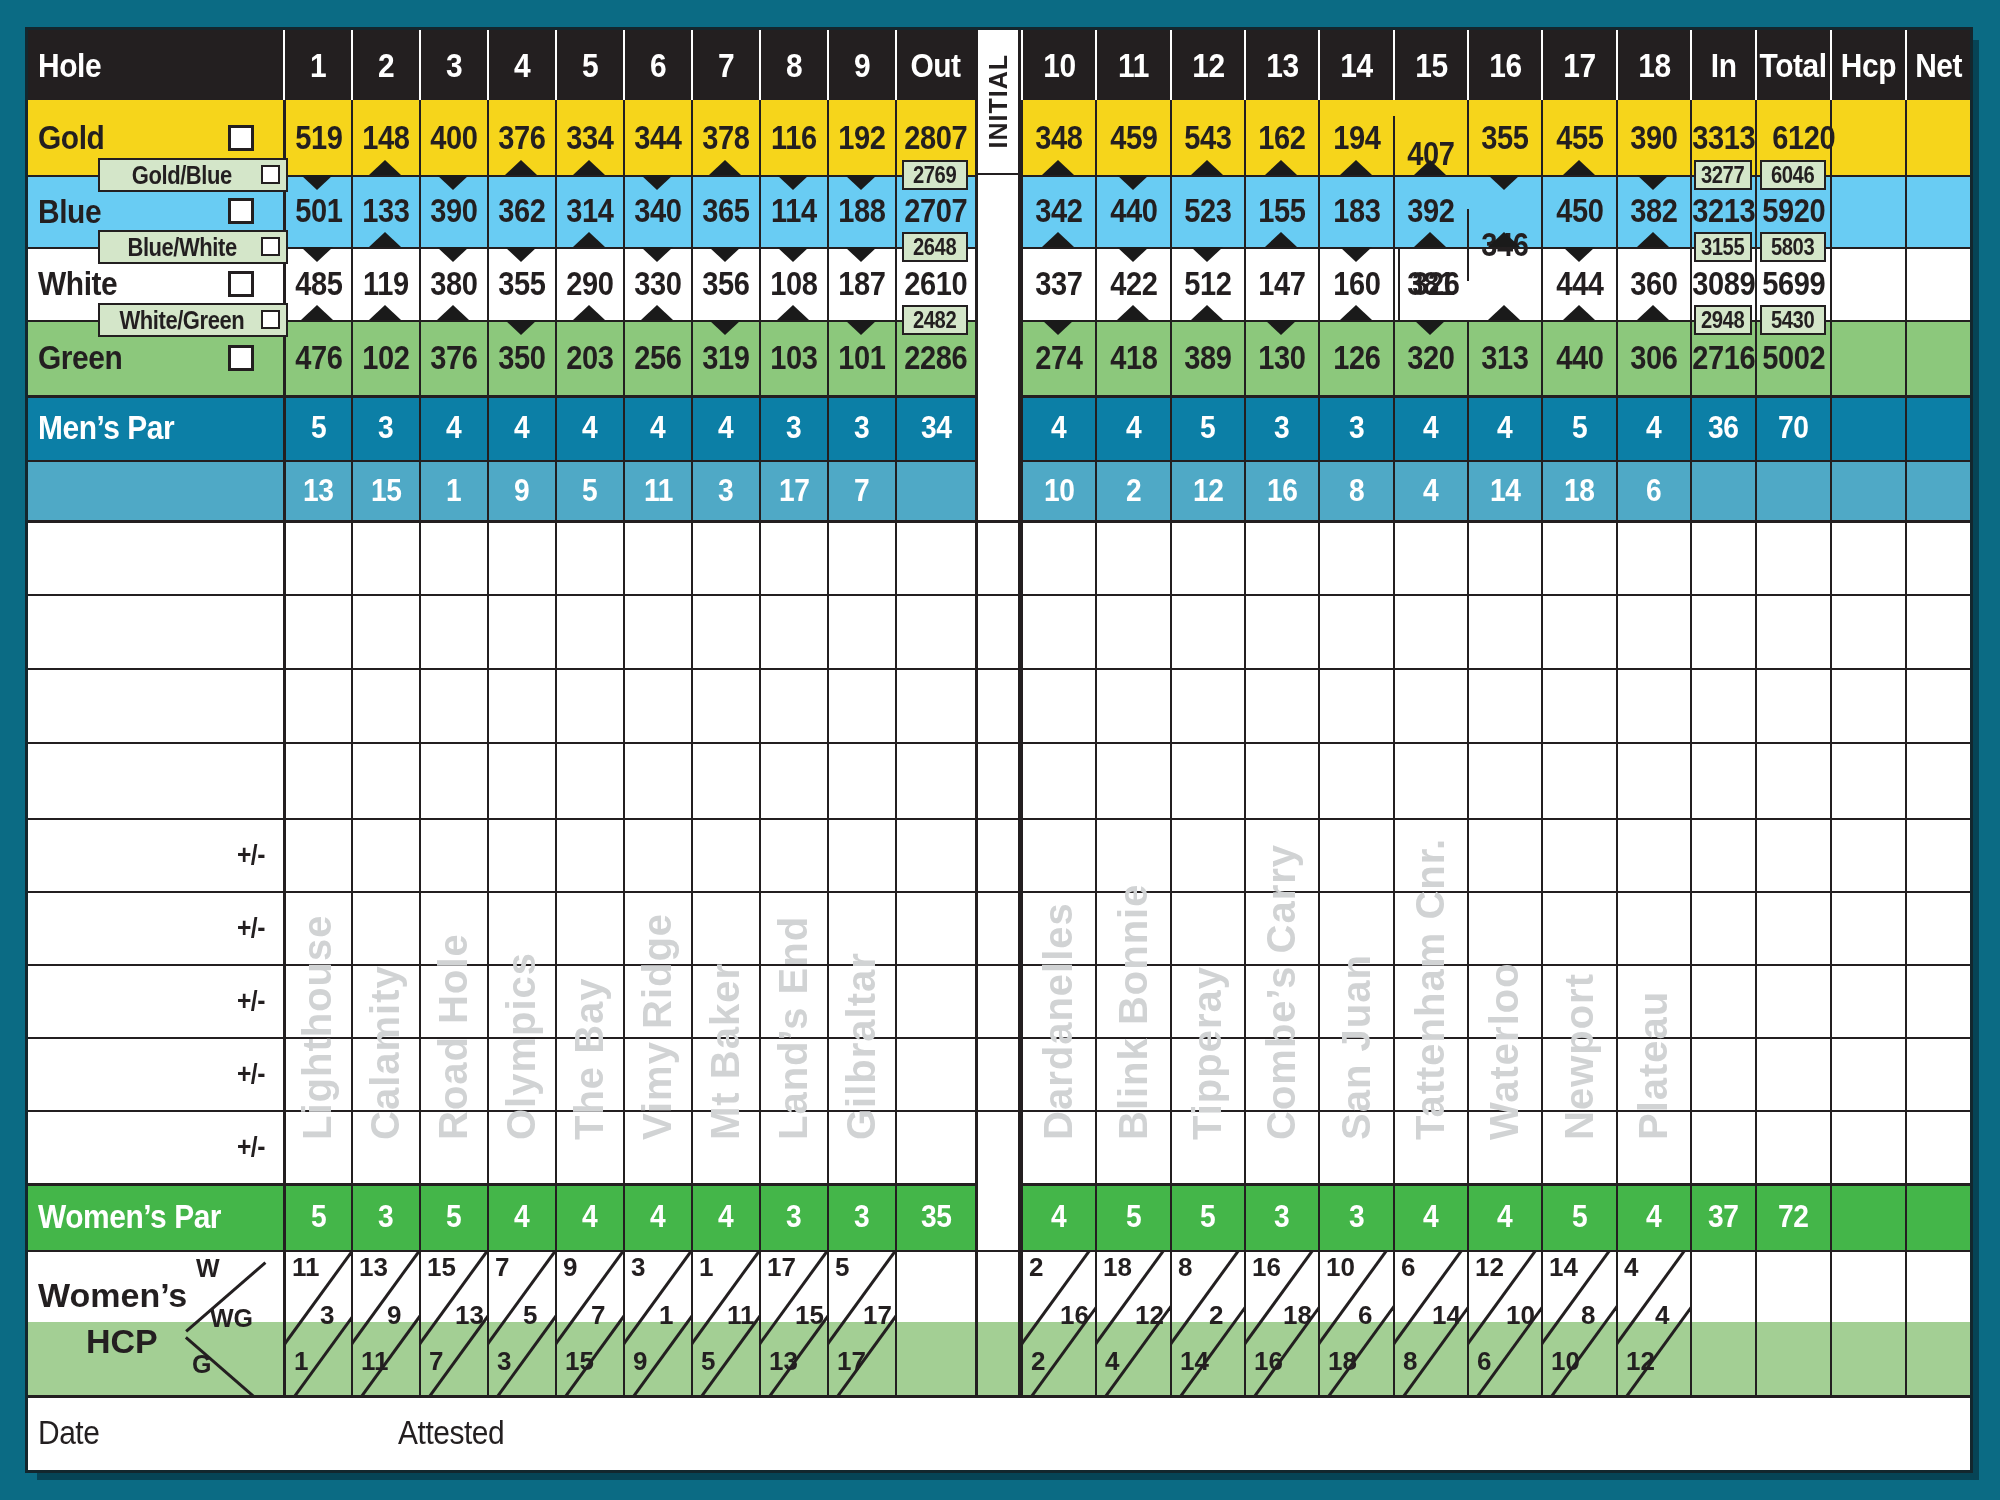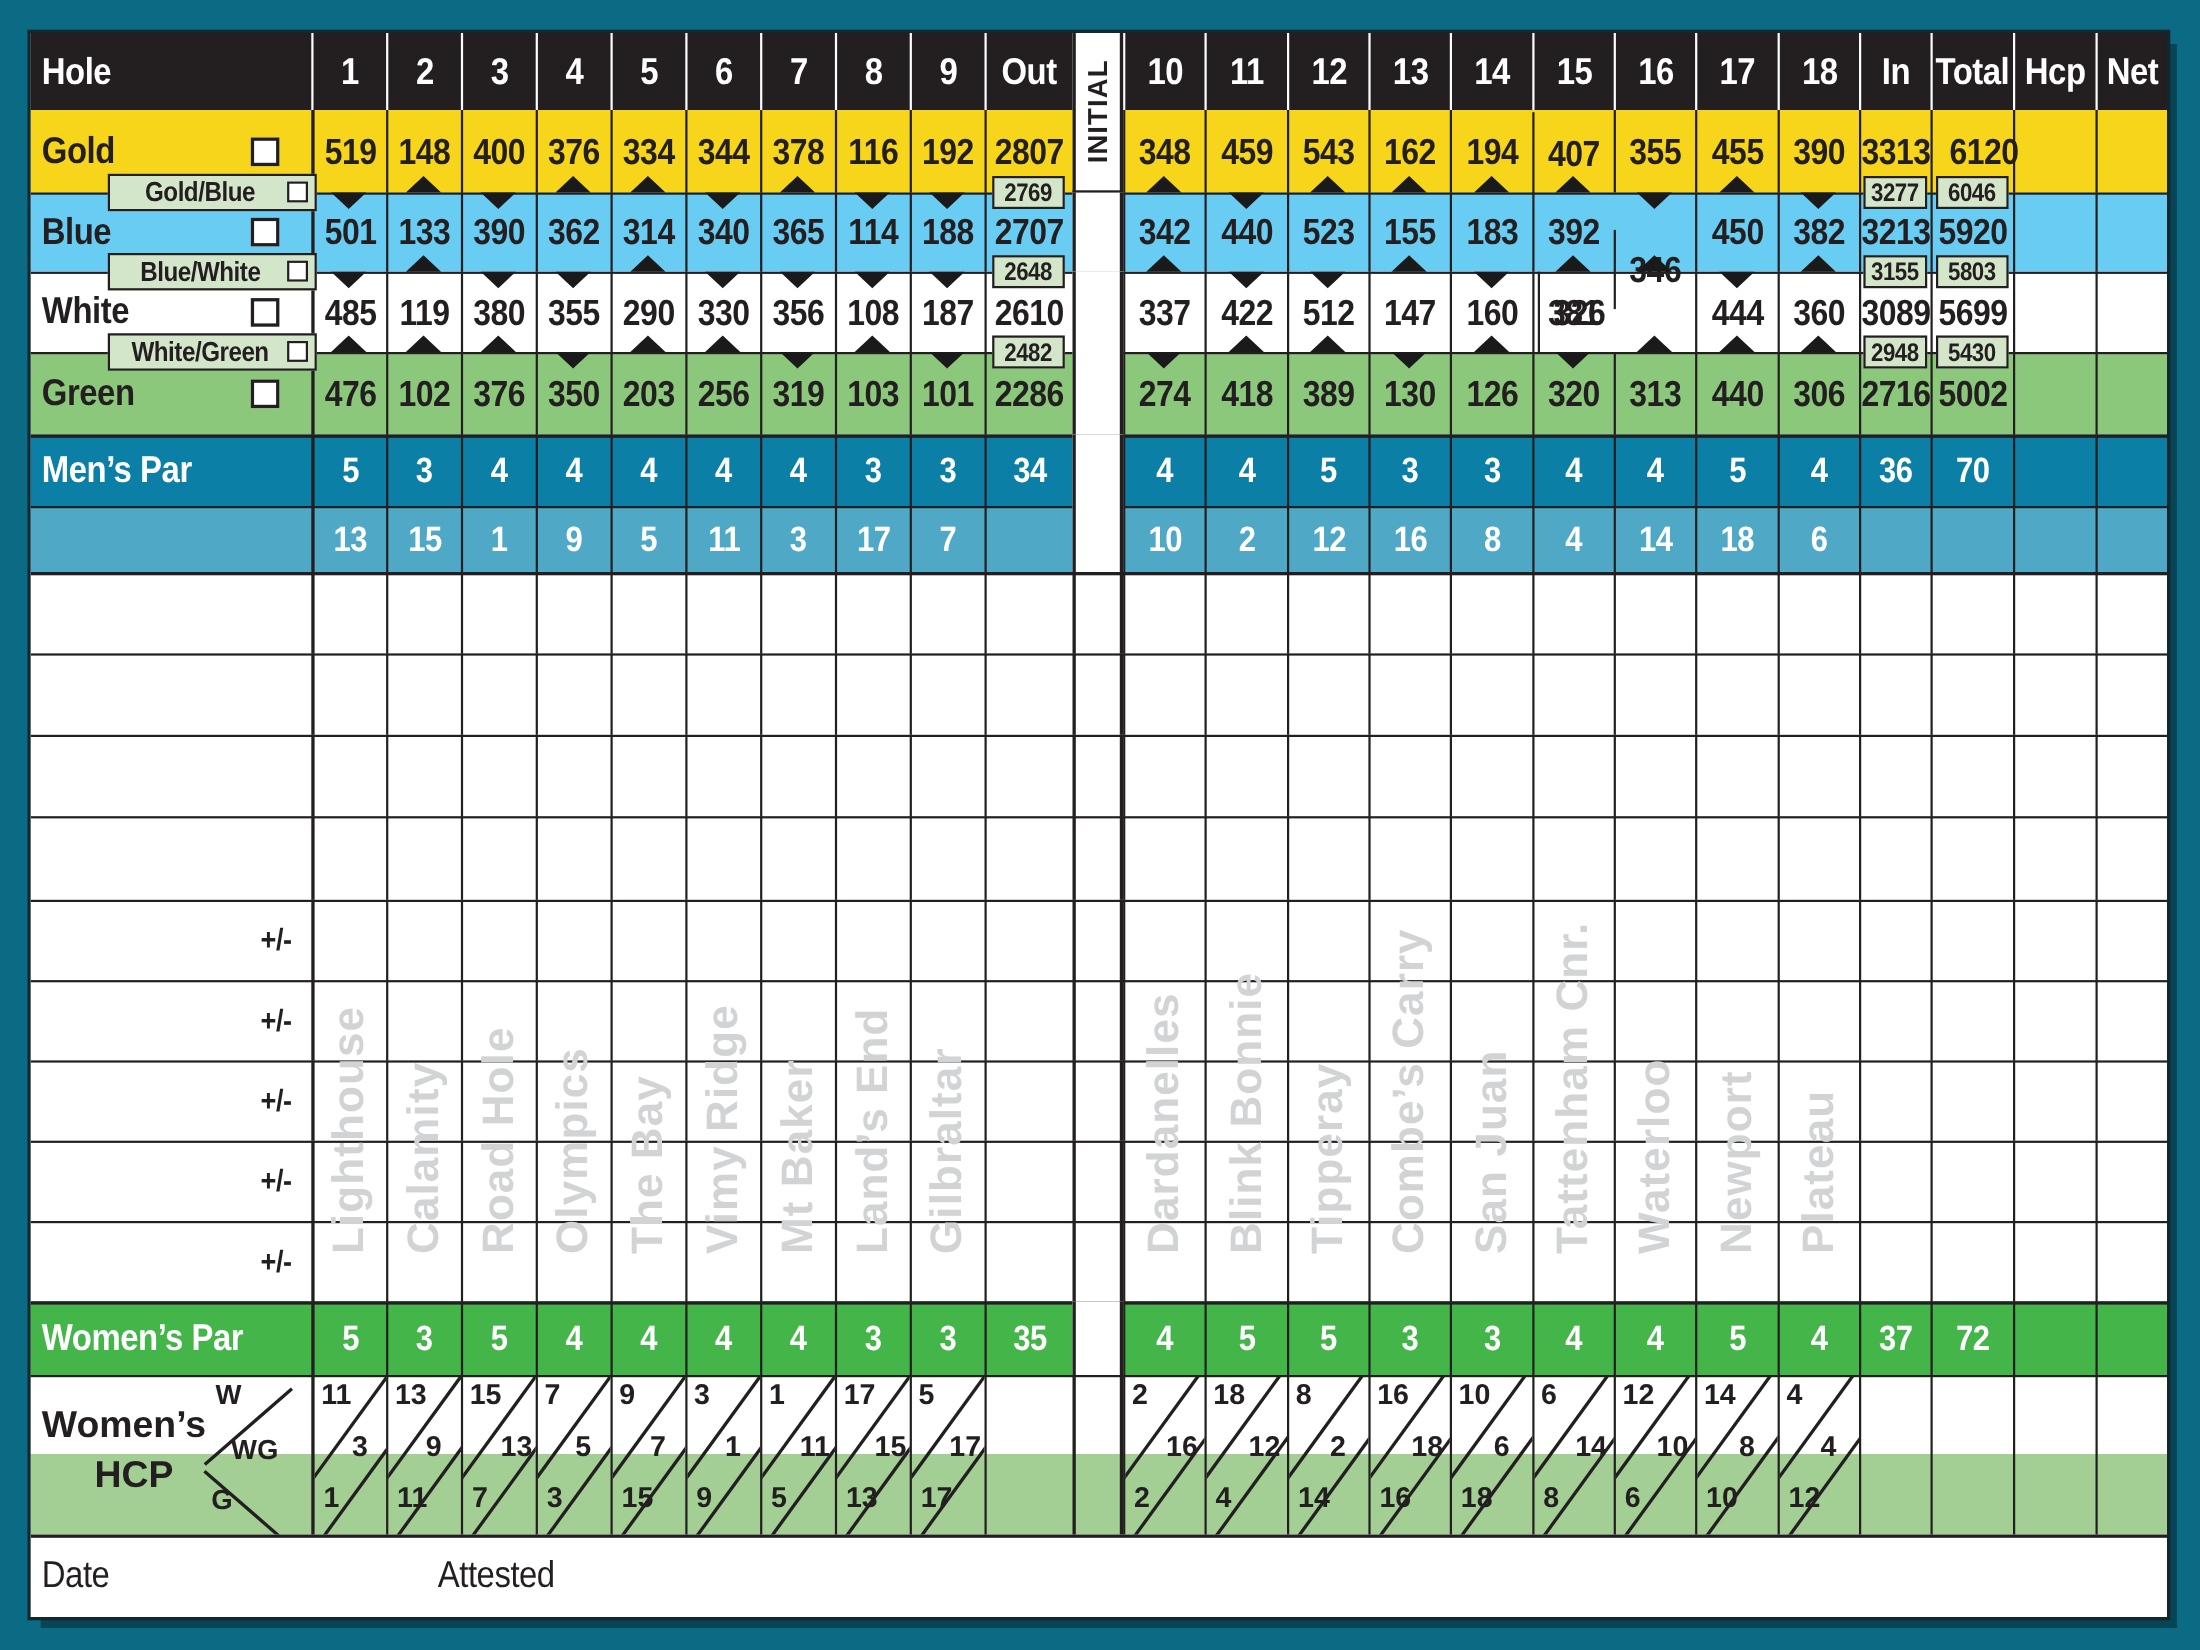--- a/index.html
+++ b/index.html
@@ -175,21 +175,21 @@
     </div>
     <div class="cell vb num" style="left: 1142px; top: 70px; width: 74px; height: 75px;">
       <span class="cond">543</span>
     </div>
     <div class="cell vb num" style="left: 1216px; top: 70px; width: 74px; height: 75px;">
       <span class="cond">162</span>
     </div>
     <div class="cell vb num" style="left: 1290px; top: 70px; width: 75px; height: 75px;">
       <span class="cond">194</span>
     </div>
-    <div class="cell vb num" style="left: 1365px; top: 72px; width: 74px; height: 75px;">
+    <div class="cell vb num" style="left: 1365px; top: 86px; width: 74px; height: 75px;">
       <span class="cond">407</span>
     </div>
     <div class="cell vb num" style="left: 1439px; top: 70px; width: 74px; height: 75px;">
       <span class="cond">355</span>
     </div>
     <div class="cell vb num" style="left: 1513px; top: 70px; width: 75px; height: 75px;">
       <span class="cond">455</span>
     </div>
     <div class="cell vb num" style="left: 1588px; top: 70px; width: 74px; height: 75px;">
       <span class="cond">390</span>

